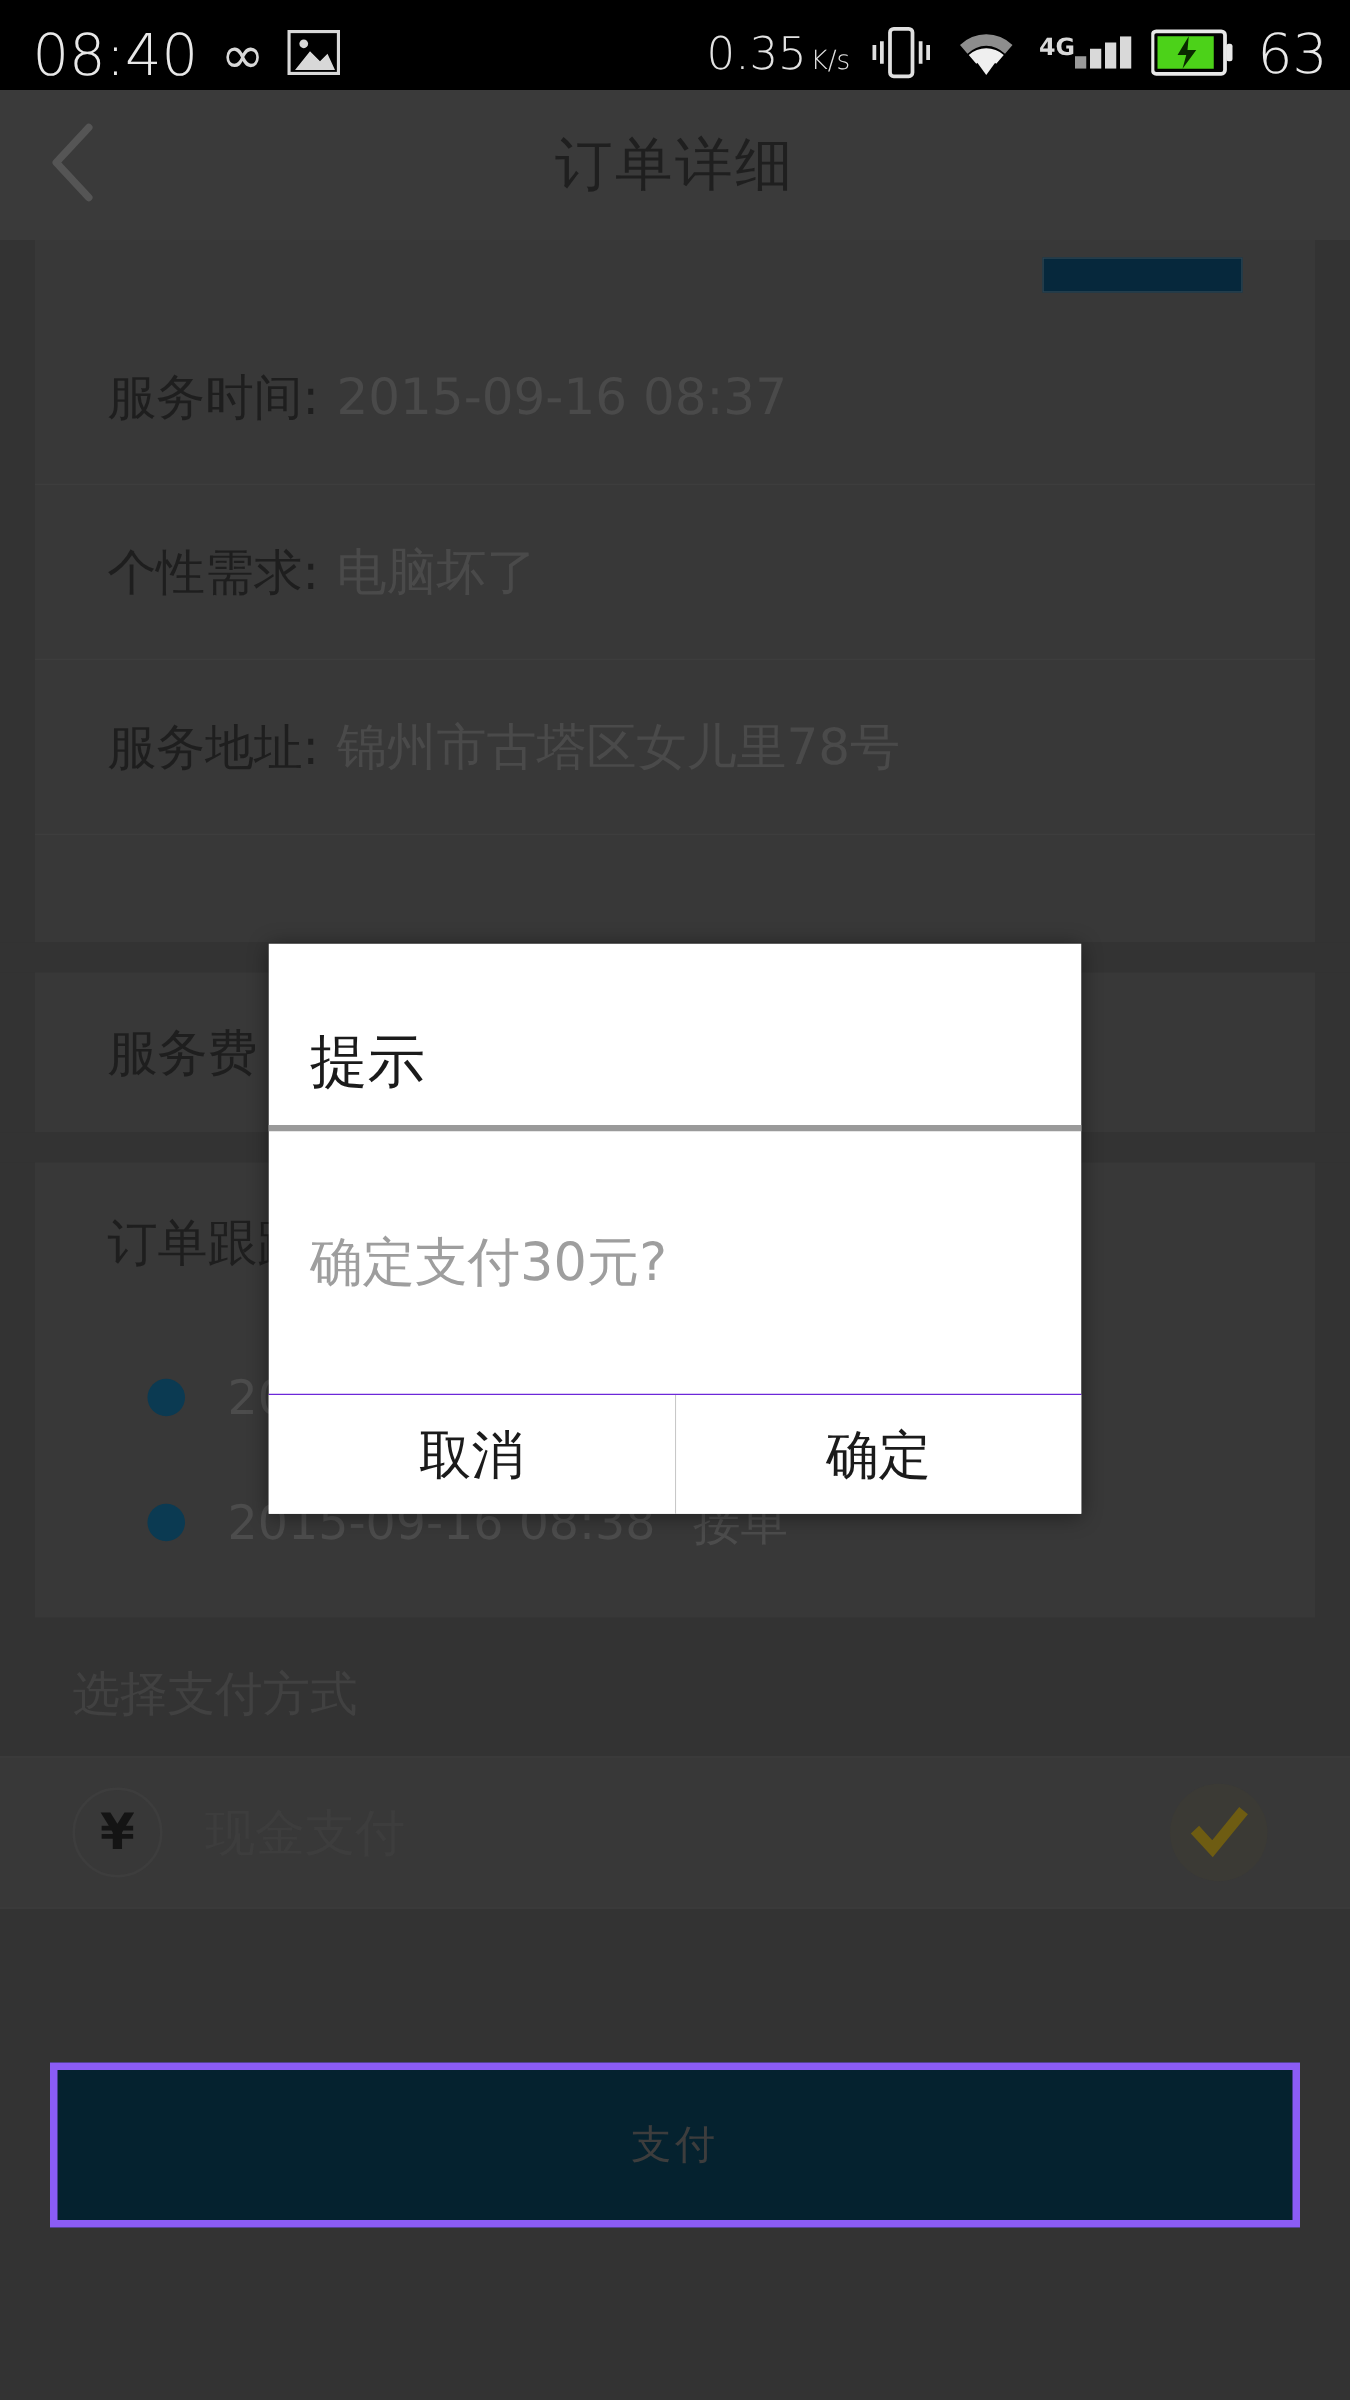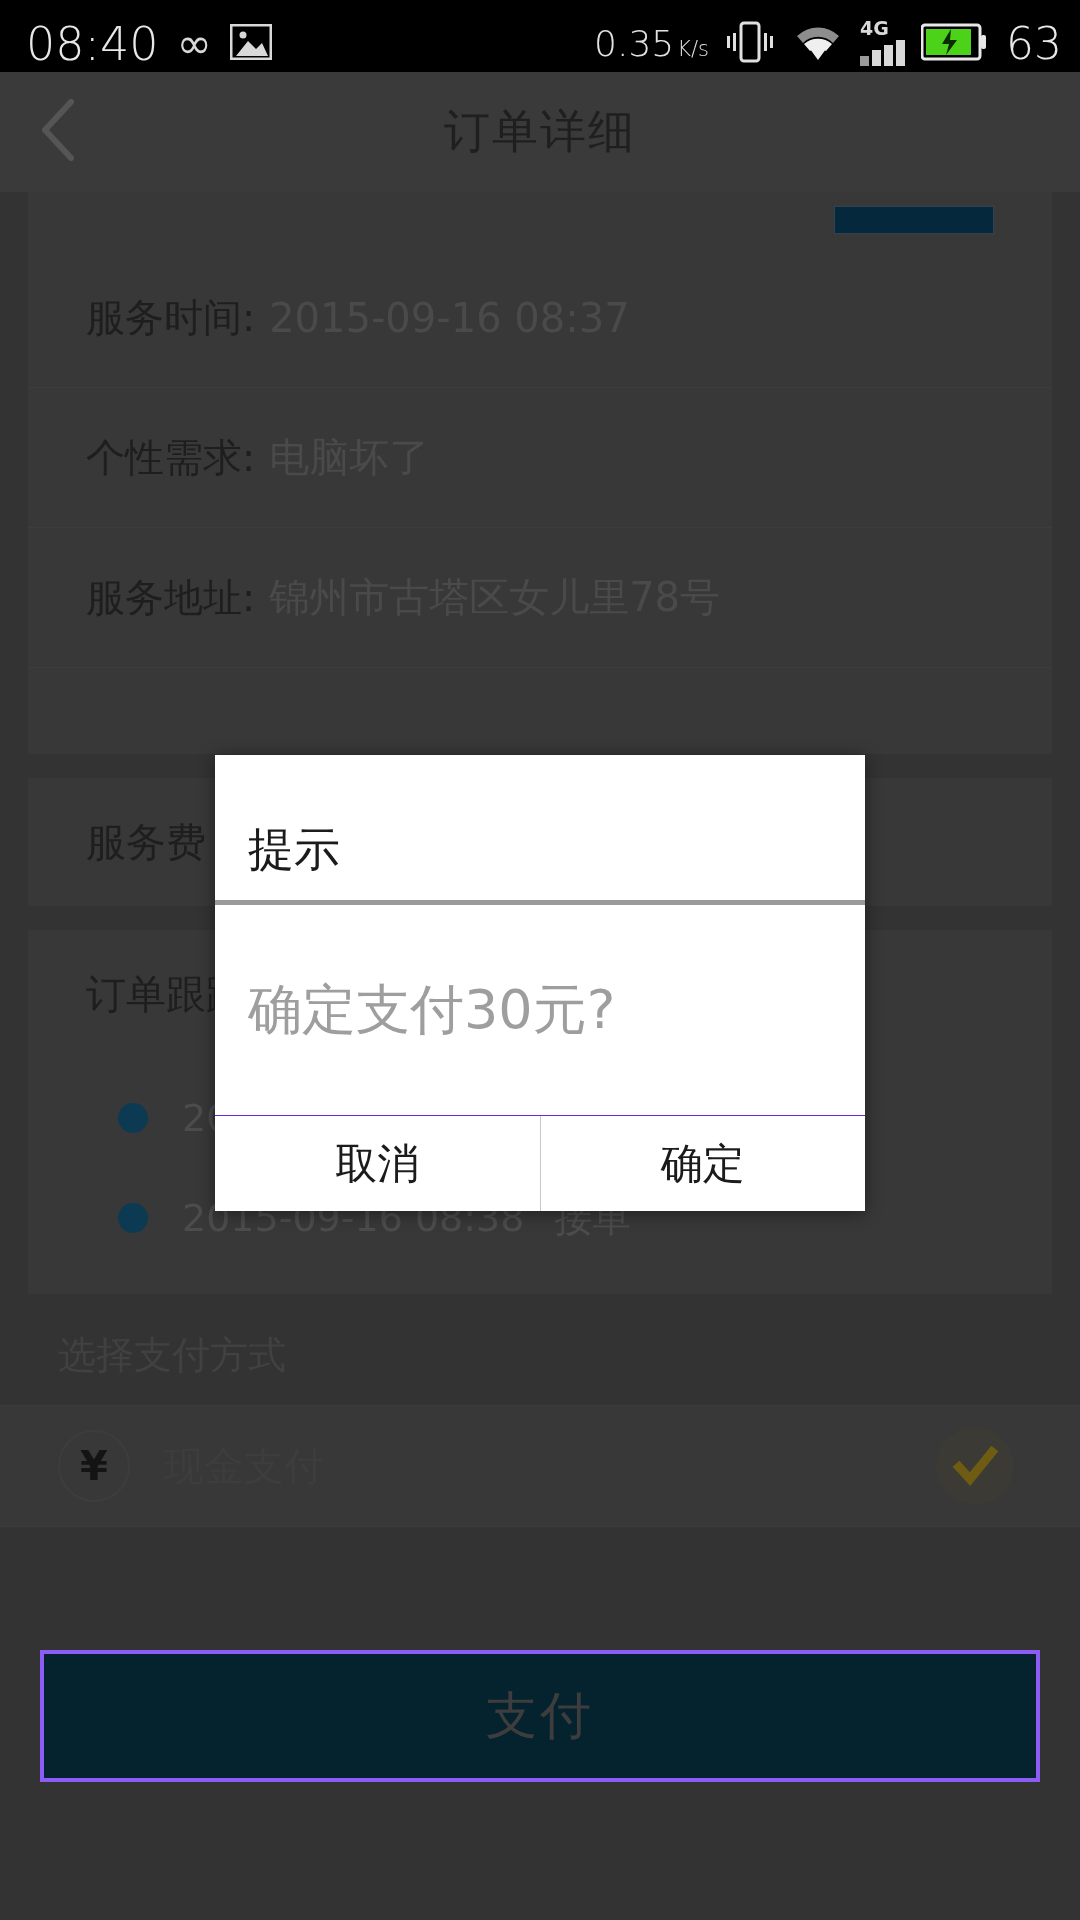--- a/index.html
+++ b/index.html
@@ -43,21 +43,21 @@
   }
   .sb-speed .unit { font-size:21px; margin-left:3px; }
   .sb-batterytext {
     color:#e8e8e8; font-size:44px; font-weight:300; line-height:1;
     margin-left:4px;
   }
   .sb-4g {
     color:#d9d9d9; font-size:19px; font-weight:700;
     line-height:1; margin-bottom:2px;
   }
-  .net-stack { display:flex; flex-direction:column; align-items:flex-start; }
+  .net-stack { display:flex; flex-direction:row; align-items:flex-start; }
 
   
   .navbar {
     position:absolute; top:72px; left:0;
     width:1080px; height:120px;
     background:#3a3a3a;
     display:flex; align-items:center;
     z-index:20;
   }
   .nav-back {
@@ -184,23 +184,23 @@
 
   
   .paybtn-wrap {
     position:absolute; left:0; bottom:138px;
     width:1080px;
     padding:0 40px;
   }
   .paybtn {
     width:100%; height:132px;
     background:#05222f;
-    border:4px solid #8b5cf6;
+    border:6px solid #8b5cf6;
     display:flex; align-items:center; justify-content:center;
-    color:#3d3d3d; font-size:51px;
+    color:#3d3d3d; font-size:32px;
     letter-spacing:3px;
   }
 
   
   .scrim {
     position:absolute; top:72px; left:0;
     width:1080px; height:1848px;
     background:rgba(0,0,0,0.0);
     z-index:40;
   }
@@ -224,21 +224,21 @@
   }
   .dlg-divider {
     height:5px; background:#9a9a9a;
   }
   .dlg-body {
     min-height:210px;
     display:flex; align-items:center;
     padding:0 33px;
   }
   .dlg-message {
-    color:#9e9e9e; font-size:54px;
+    color:#9e9e9e; font-size:42px;
   }
   .dlg-actions {
     display:flex;
     border-top:1px solid #6d28d9;
     height:96px;
   }
   .dlg-btn {
     flex:1;
     display:flex; align-items:center; justify-content:center;
     color:#1b1b1b; font-size:42px;

